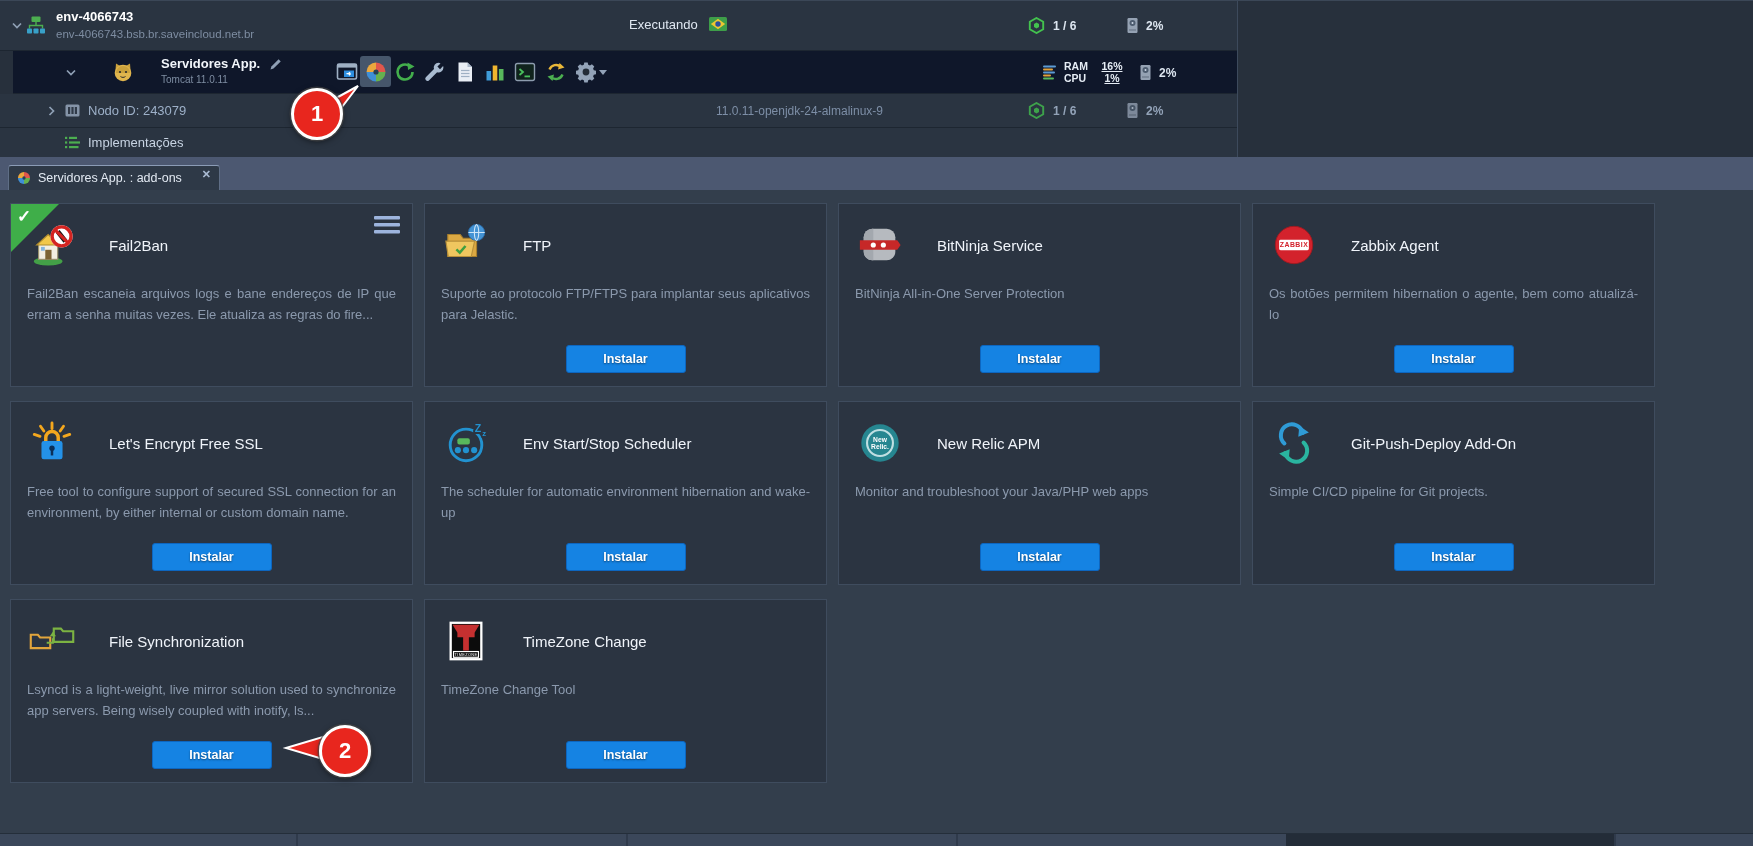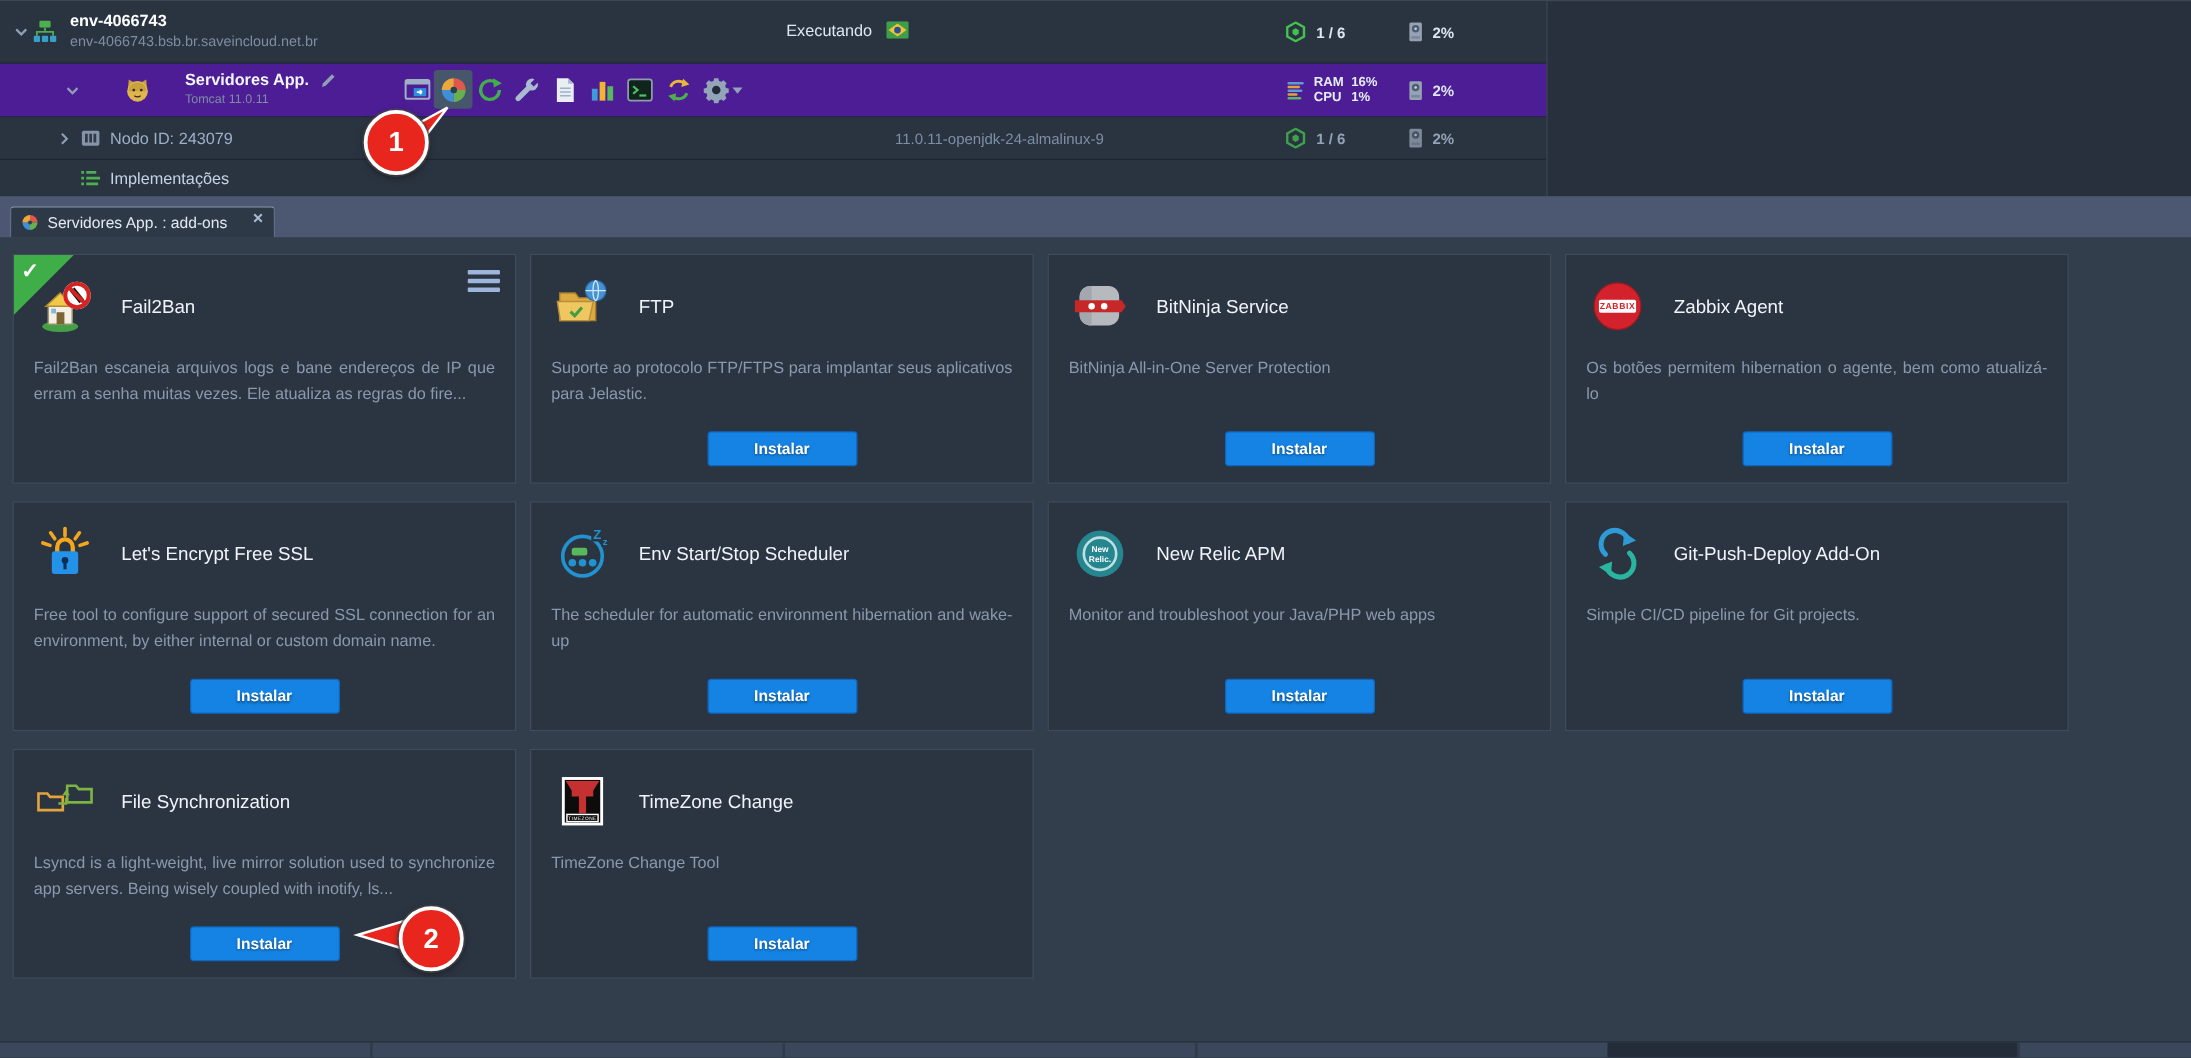--- a/index.html
+++ b/index.html
@@ -6,57 +6,57 @@
   .app{position:relative;width:1753px;height:846px;overflow:hidden;
        font-family:"Liberation Sans",sans-serif;background:#333e4c;}
   .abs{position:absolute;}
   svg{display:block;}
 
   
   .env-header{position:absolute;top:0;left:0;width:1753px;height:157px;background:#27303c;border-top:1px solid #3b4757;box-sizing:border-box;}
   .env-panel{position:absolute;top:0;left:0;width:1238px;height:157px;border-right:1px solid #3d4a5c;box-sizing:border-box;}
   .row{position:absolute;left:0;right:0;background:#2a3441;border-bottom:1px solid #1d2631;box-sizing:border-box;}
   .r1{top:0;height:50px;}
-  .r2{top:50px;height:43px;background:#4c1d95;}
+  .r2{top:50px;height:43px;background:#0f172a;margin-left:13px;}
   .r3{top:93px;height:34px;}
   .r4{top:127px;height:30px;border-bottom:none;}
   .env-name{font-size:13px;font-weight:bold;color:#ffffff;}
   .env-domain{font-size:11.5px;color:#7e8da2;margin-top:4px;text-align:right;}
   .status-text{font-size:13px;color:#dfe7f1;}
   .count-text{font-size:12px;font-weight:bold;color:#dde6f0;}
   .pct-text{font-size:12px;font-weight:bold;color:#dde6f0;}
   .dim{opacity:.78;}
   .dim-text{color:#93a3b8 !important;}
   .srv-name{font-size:13px;font-weight:bold;color:#f2f6fb;}
   .srv-stack{font-size:10px;color:#7e8da2;}
   .node-label{font-size:13px;color:#9db0c8;}
   .node-tag{font-size:12px;color:#7d8ea6;}
   .dep-label{font-size:13px;color:#c7d3e2;}
   .ramcpu{font-size:10.5px;font-weight:bold;color:#e6edf5;line-height:12px;display:grid;grid-template-columns:30px 36px;}
-  .ramcpu .v{text-align:left;}
+  .ramcpu .v{text-align:center;text-decoration:underline;}
   .tb{position:absolute;top:10px;width:22px;height:22px;cursor:pointer;}
   .tb-box{position:absolute;top:5px;width:31px;height:31px;background:#46566b;border-radius:3px;display:flex;align-items:center;justify-content:center;cursor:pointer;}
   .caret{position:absolute;width:0;height:0;border-left:4px solid transparent;border-right:4px solid transparent;border-top:5px solid #93a3b8;}
 
   
   .tab-bar{position:absolute;top:157px;left:0;width:1753px;height:33px;background:#4c5871;box-sizing:border-box;}
   .tab{position:absolute;left:8px;bottom:0;height:25px;width:212px;background:#2e3947;
        border:1px solid #5f6e86;border-bottom:none;border-top-color:#8b9cb6;border-radius:3px 3px 0 0;
        display:flex;align-items:center;padding:0 8px;gap:7px;box-sizing:border-box;cursor:pointer;}
   .tab-title{font-size:12.5px;color:#e2e9f2;white-space:nowrap;}
   .tab-close{margin-left:auto;font-size:11px;font-weight:bold;color:#a9bad2;position:relative;top:-4px;cursor:pointer;}
 
   
   .content{position:absolute;top:190px;left:0;width:1753px;height:643px;background:#333e4c;}
   .cards{position:absolute;left:10px;top:13px;display:grid;grid-template-columns:repeat(4,403px);grid-auto-rows:184px;column-gap:11px;row-gap:14px;}
   .card{position:relative;background:#2b3441;border:1px solid #3f4c5e;box-sizing:border-box;overflow:hidden;}
   .card-head{display:flex;align-items:center;gap:22px;padding:18px 16px 0 18px;}
   .card-icon{width:46px;height:46px;flex:0 0 46px;}
   .card-icon svg{width:46px;height:46px;}
-  .card-title{font-size:15px;color:#f0f4fa;}
+  .card-title{font-size:15px;color:#f0f4fa;margin-left:12px;}
   .card-desc{margin:15px 16px 0 16px;font-size:13px;line-height:21px;color:#8b99ad;text-align:justify;}
   .install-btn{position:absolute;left:50%;transform:translateX(-50%);bottom:13px;width:120px;height:28px;
        background:#1583e3;border:1px solid #0d66c0;border-radius:3px;color:#ffffff;font-family:"Liberation Sans",sans-serif;
        font-size:12.5px;font-weight:bold;text-shadow:0 1px 2px rgba(0,0,0,.45);cursor:pointer;}
   .corner{position:absolute;top:0;left:0;width:0;height:0;border-top:48px solid #3fae49;border-right:48px solid transparent;}
   .check{position:absolute;top:-46px;left:6px;color:#fff;font-size:17px;font-weight:bold;}
   .menu{position:absolute;top:12px;right:12px;width:26px;height:18px;cursor:pointer;}
 
   
   .balloon{position:absolute;width:46px;height:46px;border-radius:50%;background:#e8261e;border:3px solid #ffffff;

